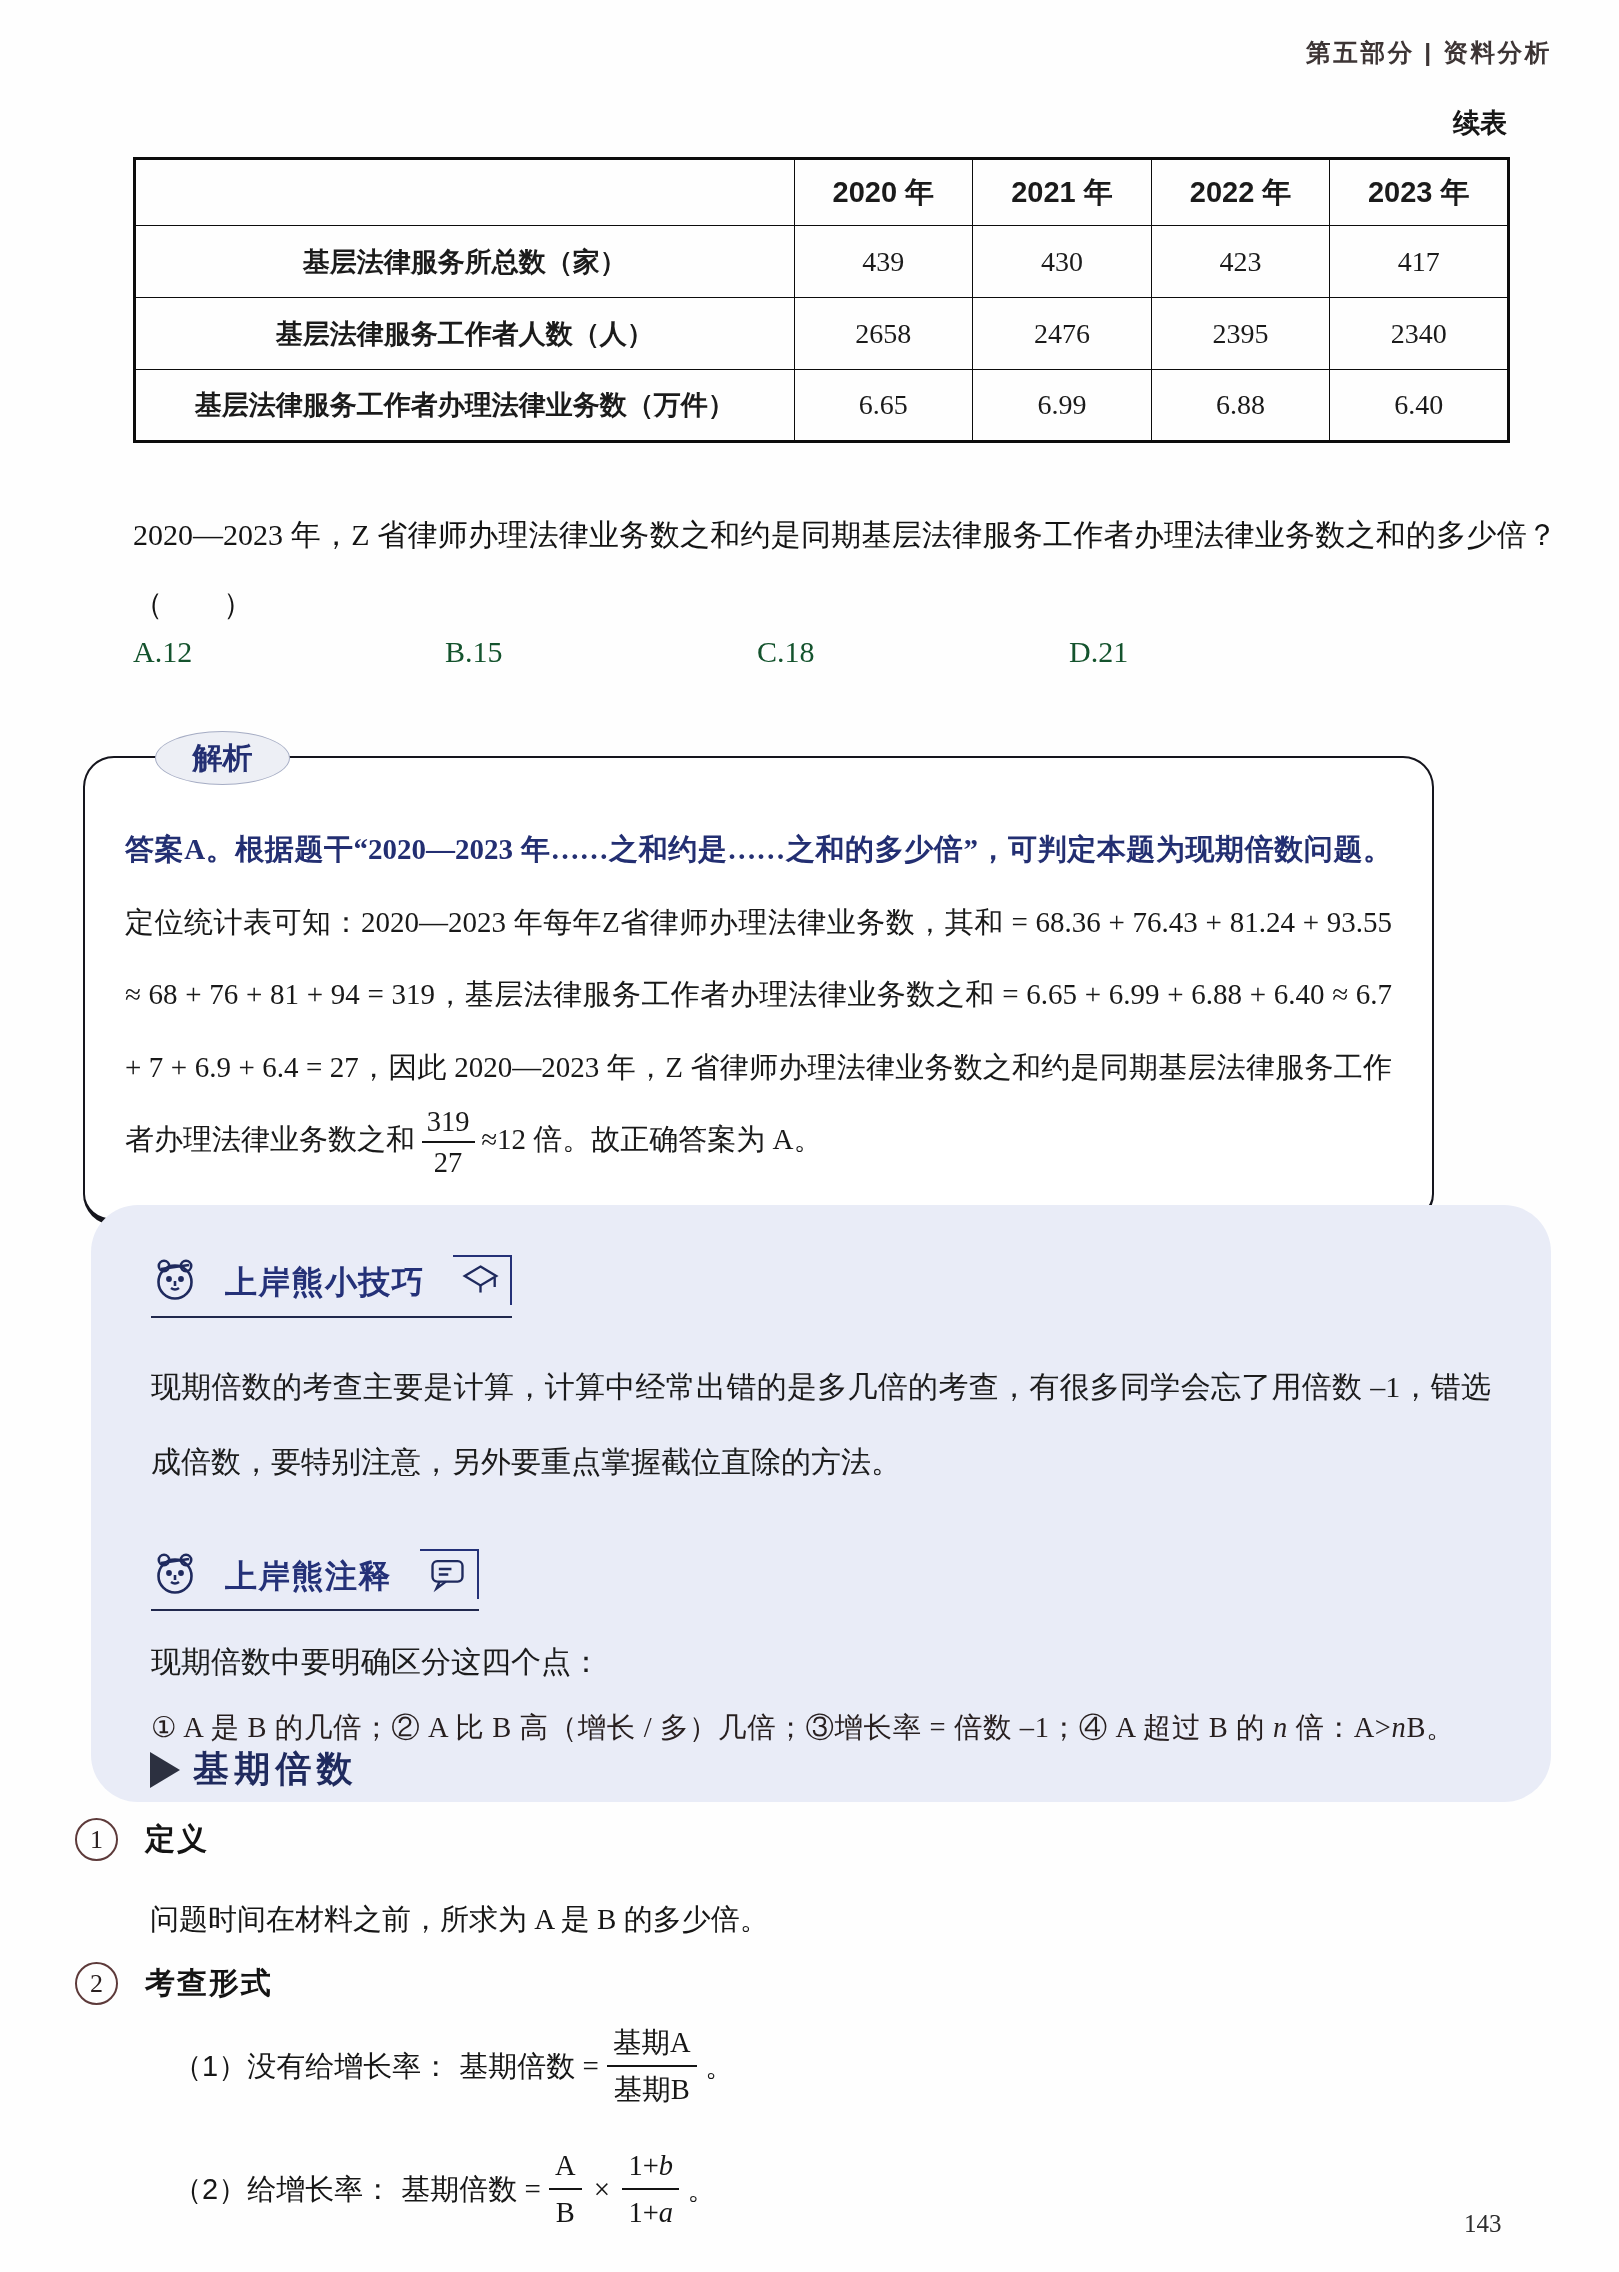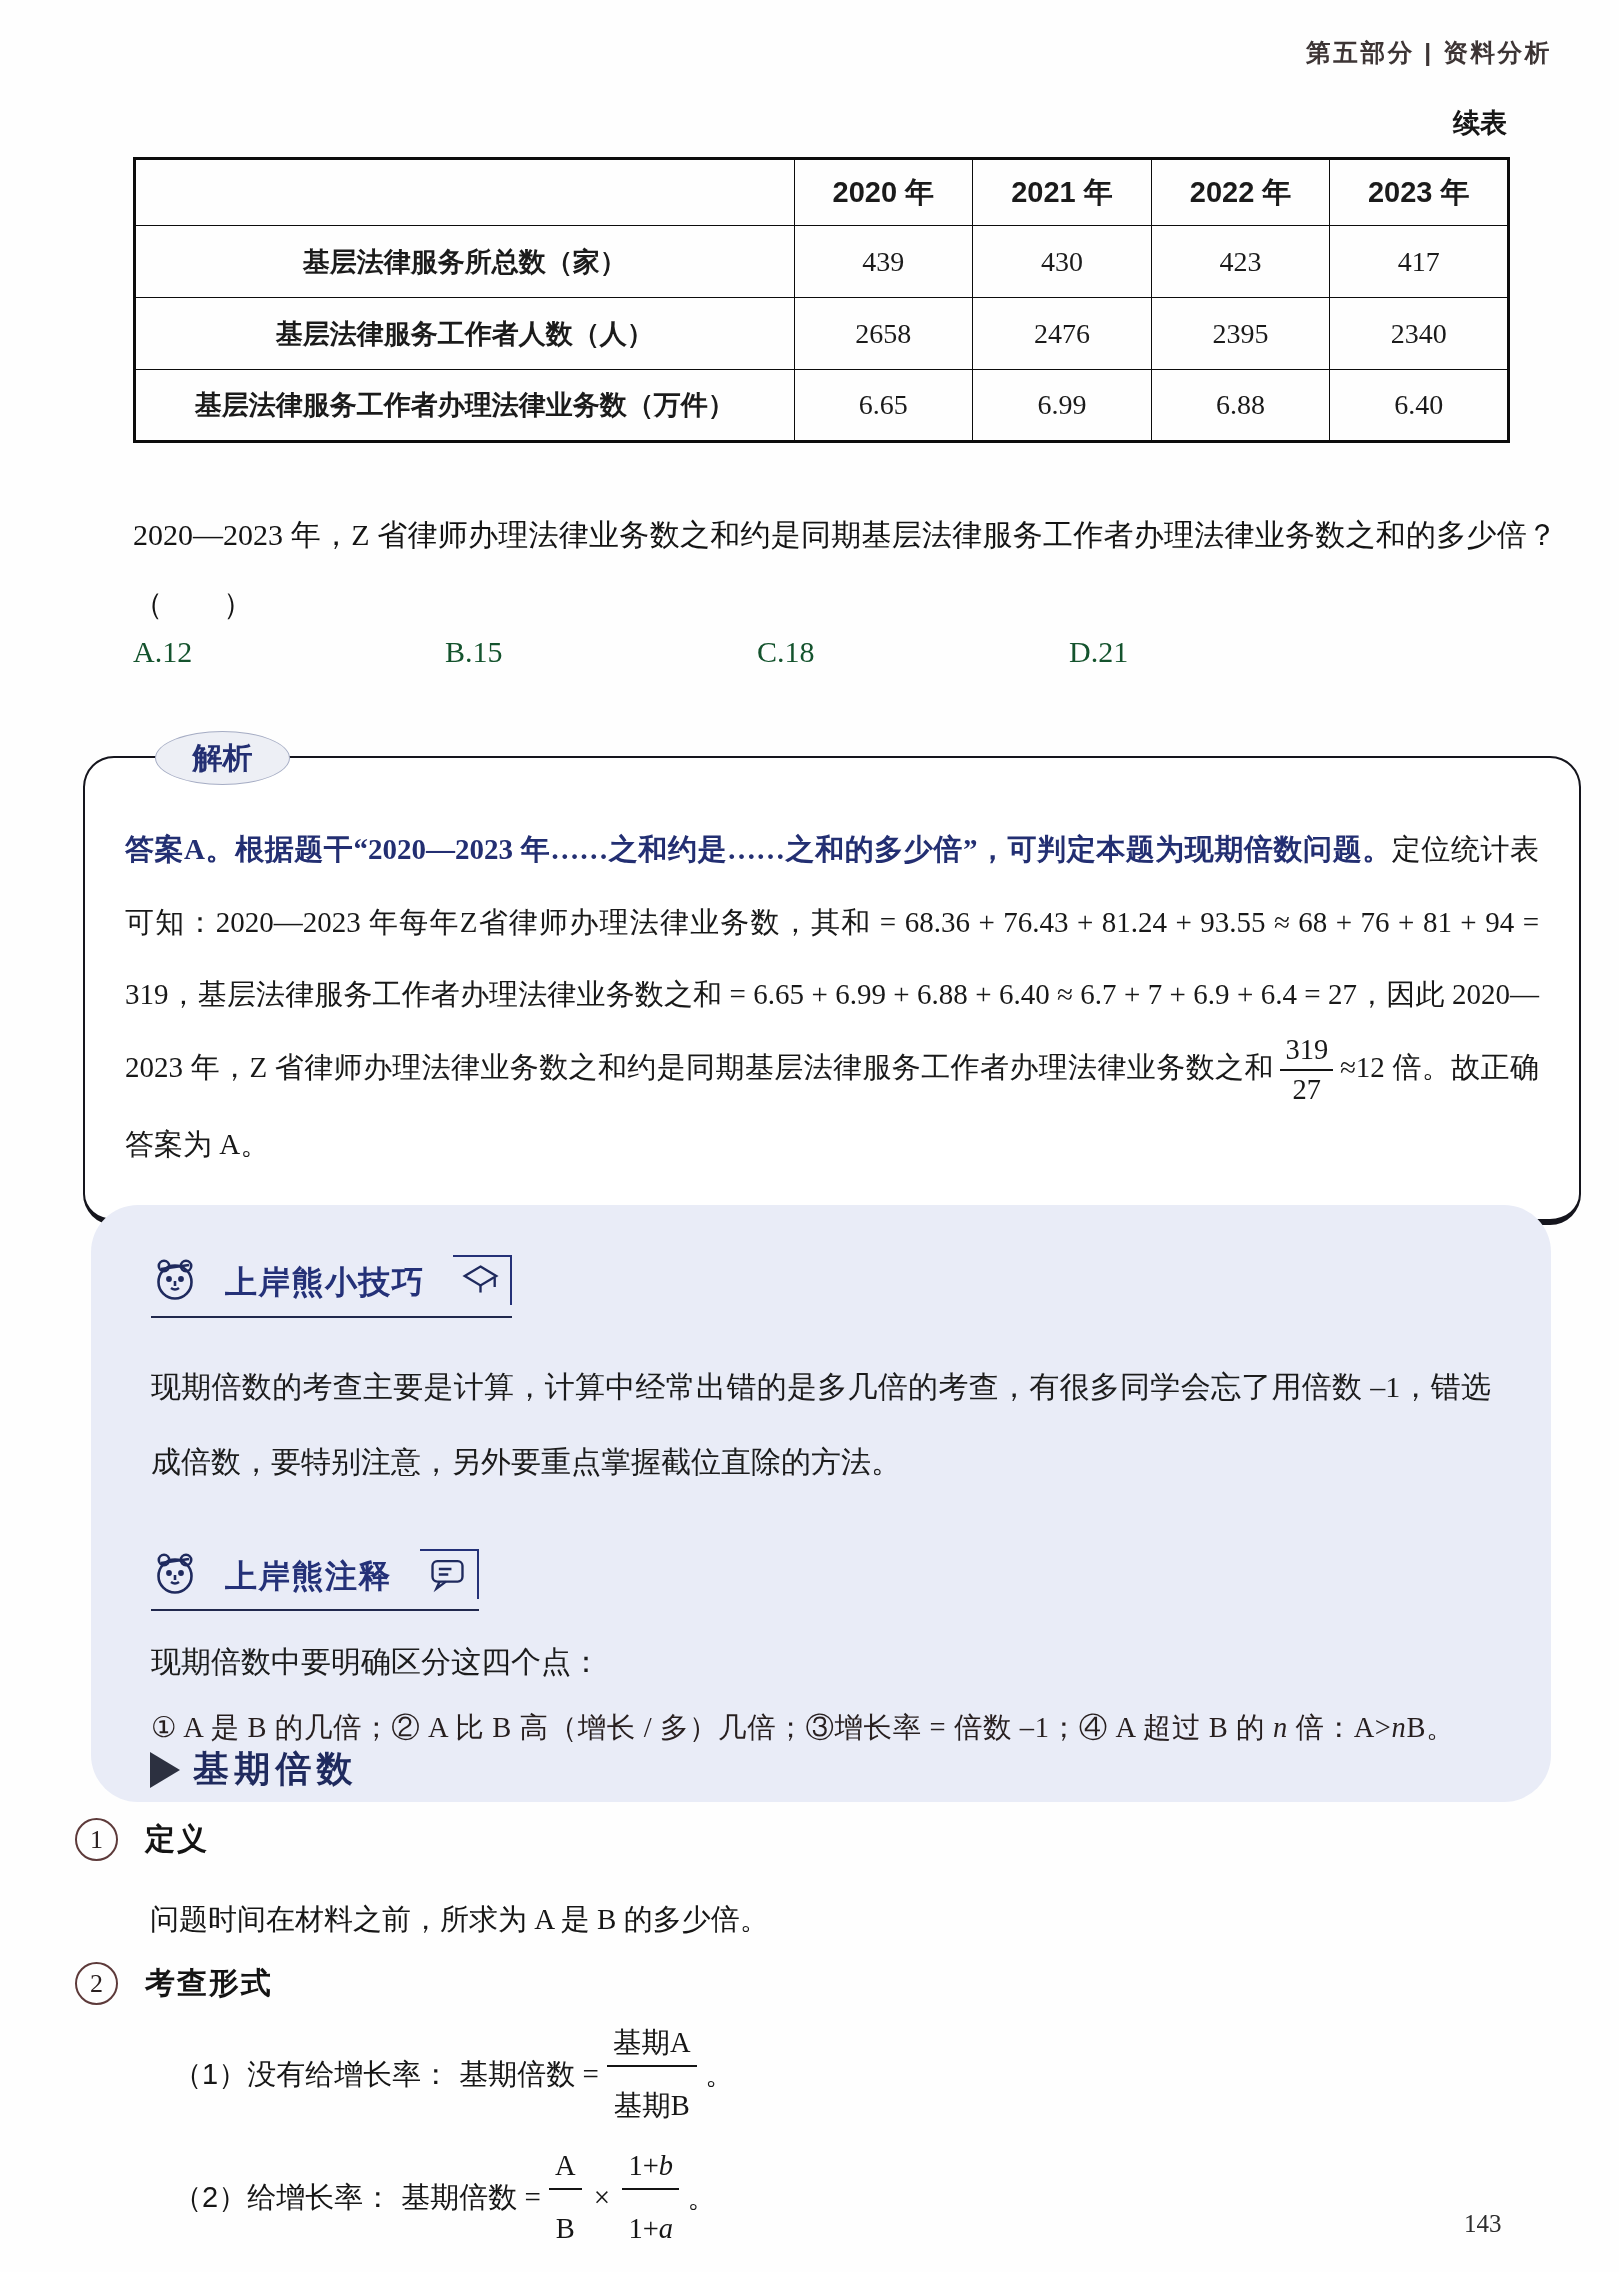--- a/index.html
+++ b/index.html
@@ -31,21 +31,21 @@
   .col-year { width:13%; }
   
   .question {
     position:absolute; top:500px; left:133px; width:1424px;
     font-size:30px; line-height:2.3; text-align:justify; color:#141414;
   }
   .options { position:absolute; top:635px; left:133px; width:1424px; display:flex; font-size:30px; color:#14532d; }
   .option { width:312px; }
   
   .analysis-box {
-    position:absolute; top:756px; left:83px; width:1498px;
+    position:absolute; top:756px; left:83px; width:1351px;
     border:2.6px solid #15151d; border-bottom-width:6.5px; border-radius:31px;
     background:#ffffff; padding:55px 40px 39px 40px;
   }
   .analysis-label {
     position:absolute; top:-27px; left:70px; width:135px; height:54px;
     background:#edeff5; border:1.3px solid #a6adc4; border-radius:50%;
     display:flex; align-items:center; justify-content:center;
     font-family:"Liberation Sans", sans-serif; font-weight:bold;
     font-size:30px; color:#232f72;
   }
@@ -90,21 +90,21 @@
     font-size:26px; color:#2a2020; font-family:"Liberation Serif", serif;
   }
   .heading-text { font-family:"Liberation Sans", sans-serif; font-weight:bold; font-size:30px; color:#141414; letter-spacing:1.9px; }
   .def-text { position:absolute; top:1882px; left:150px; font-size:29px; color:#161616;margin-top:18px; }
   .formula-line { position:absolute; left:173px; display:flex; align-items:center; font-size:29px; color:#161616; }
   .f1 { top:2024px; }
   .f2 { top:2147px; }
   .f-label { font-family:"Liberation Sans", sans-serif; font-weight:normal; margin-right:9px; }
   .sfrac { display:inline-flex; flex-direction:column; align-items:center; margin:0 7.8px; font-size:28.5px; line-height:1.35; }
   .sfrac .num { border-bottom:2.6px solid #141414; padding:0 6.5px 2.6px; }
-  .sfrac .den { padding-top:20px; }
+  .sfrac .den { padding-top:4px; }
   .times { margin:0 3.9px; }
   
   .page-num { position:absolute; top:2210px; left:1464px; font-size:25px; color:#2d2d2d; }
 </style>
 </head>
 <body>
 
 <div class="page">
 
   <div class="page-header">第五部分 | 资料分析</div>

